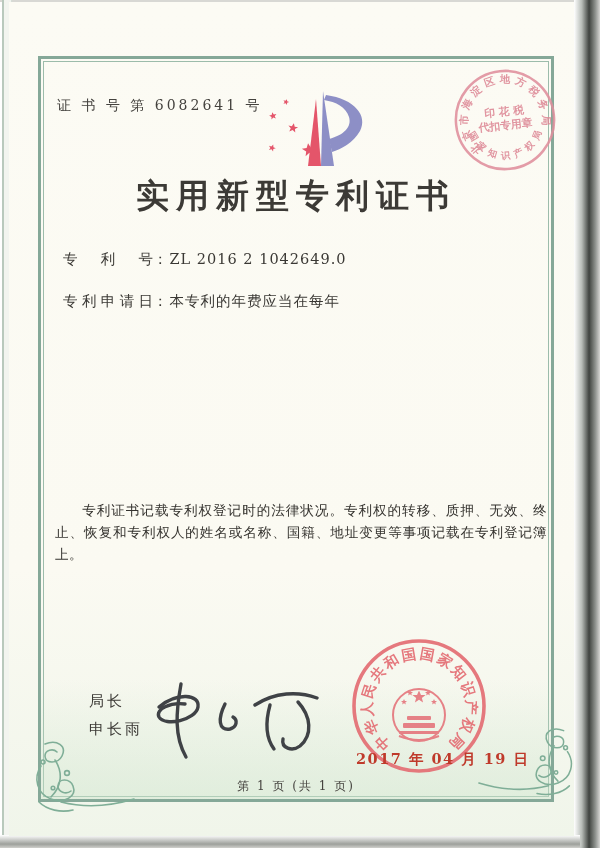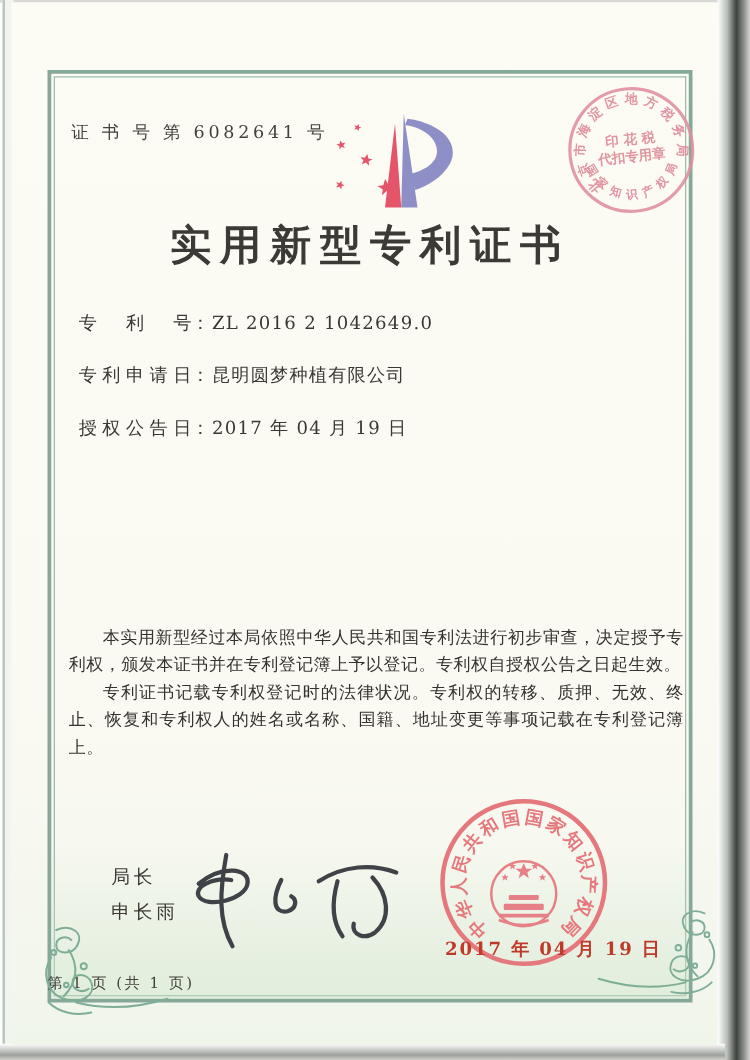--- a/index.html
+++ b/index.html
@@ -42,21 +42,21 @@
   .paras p{margin:0;text-indent:2em}
   .director{position:absolute;left:80px;top:690px;font-size:15px;letter-spacing:3px;
     font-family:Liberation Mono, monospace;color:#3b3935}
   .director div{margin-bottom:9px}
   .signature{position:absolute;left:128px;top:672px;width:195px;height:88px}
   .seal{position:absolute;left:340px;top:634px;width:140px;height:140px;opacity:0.92}
   .seal-date{position:absolute;left:347px;top:748px;font-size:14.5px;letter-spacing:1.5px;
     color:#bf3a2b;font-weight:700;white-space:nowrap}
   .tax-seal{position:absolute;left:442px;top:64px;width:108px;height:108px;opacity:0.88;
     transform:rotate(-6deg)}
-  .footer{position:absolute;left:29px;right:20px;top:776px;
+  .footer{position:absolute;left:29px;right:20px;top:776px;text-align:center;
     font-size:12px;letter-spacing:2px;color:#45433f}
   .orn{position:absolute;pointer-events:none}
   .orn-bl{left:22px;top:738px;width:105px;height:76px}
   .orn-br{left:468px;top:724px;width:100px;height:74px;transform:scaleX(-1)}
 </style>
 </head>
 <body>
 
 <div class="edge-top"></div>
 <div class="edge-left"></div>
@@ -87,29 +87,25 @@
     </g>
   </svg>
 
   <div class="title">实用新型专利证书</div>
 
   <div class="fields">
     <div class="frow">
       <span class="flabel">专利号</span><span class="fcolon">：</span><span class="fvalue">ZL 2016 2 1042649.0</span>
     </div>
     <div class="frow">
-      <span class="flabel">专利申请日</span><span class="fcolon">：</span><span class="fvalue">昆明圆梦种植有限公司</span>
-    </div>
-    <div class="frow">
-      <span class="flabel">授权公告日</span><span class="fcolon">：</span><span class="fvalue">2017 年 04 月 19 日</span>
+      <span class="flabel">专利申请日</span><span class="fcolon">：</span><span class="fvalue">本专利的年费应当在每年</span>
     </div>
   </div>
 
   <div class="paras">
-    <p>本实用新型经过本局依照中华人民共和国专利法进行初步审查，决定授予专利权，颁发本证书并在专利登记簿上予以登记。专利权自授权公告之日起生效。</p>
     <p>专利证书记载专利权登记时的法律状况。专利权的转移、质押、无效、终止、恢复和专利权人的姓名或名称、国籍、地址变更等事项记载在专利登记簿上。</p>
   </div>
 
   <div class="director">
     <div>局长</div>
     <div>申长雨</div>
   </div>
 
   <svg class="signature" viewBox="0 0 195 88">
     <g fill="none" stroke="#3f4246" stroke-width="3.4" stroke-linecap="round" stroke-linejoin="round">

